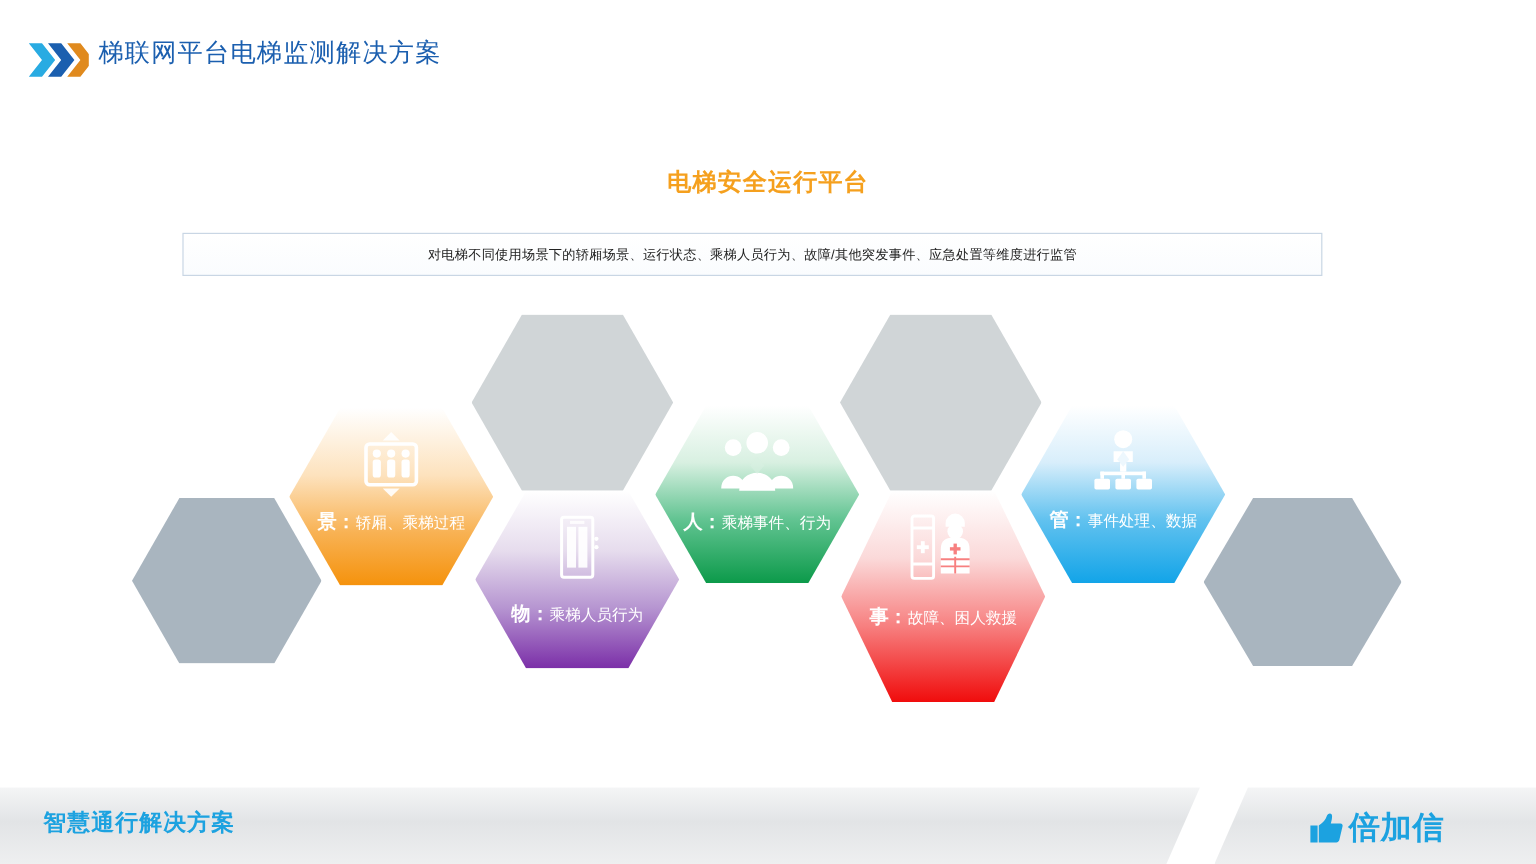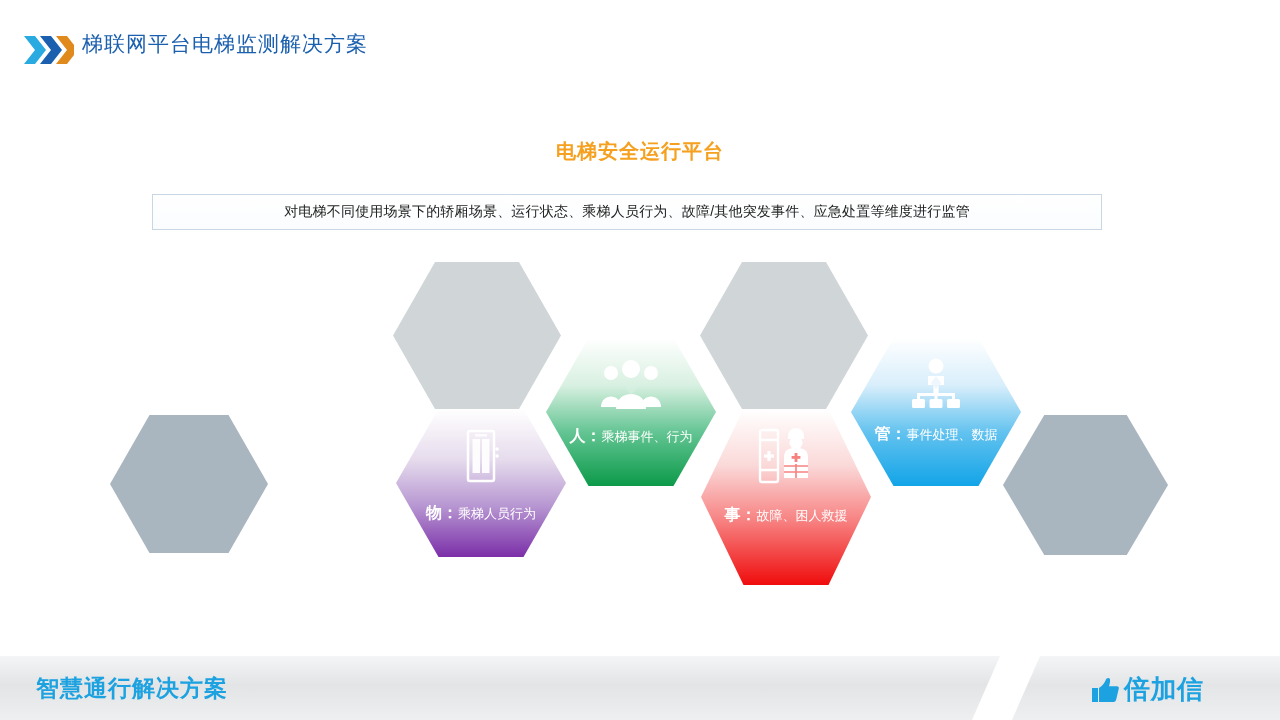--- a/index.html
+++ b/index.html
@@ -28,21 +28,21 @@
 
   
   #subtitle-box{
     position:absolute;left:152px;top:194px;width:950px;height:36px;
     border:1px solid #C9D6E4;
     background:linear-gradient(#ffffff,#fafcfe);
     display:flex;align-items:center;justify-content:center;
     box-sizing:border-box;
   }
   #subtitle-text{
-    font-size:14px;color:#222222;white-space:nowrap;letter-spacing:.2px;
+    font-size:11px;color:#222222;white-space:nowrap;letter-spacing:.2px;
   }
 
   
   #hex-stage{position:absolute;left:0;top:250px;width:1280px;height:340px;}
 
   .hex{
     position:absolute;
     -webkit-clip-path:polygon(50% 0%,100% 25%,100% 75%,50% 100%,0% 75%,0% 25%);
     clip-path:polygon(50% 0%,100% 25%,100% 75%,50% 100%,0% 75%,0% 25%);
   }
@@ -78,21 +78,21 @@
     clip-path:polygon(0 0,1000px 0,972px 64px,0 64px);
   }
   #footer-bar-right{
     position:absolute;left:1012px;top:0;width:268px;height:64px;
     background:linear-gradient(180deg,#f4f5f6 0%,#e3e5e7 45%,#eeeff0 100%);
     -webkit-clip-path:polygon(28px 0,268px 0,268px 64px,0 64px);
     clip-path:polygon(28px 0,268px 0,268px 64px,0 64px);
   }
   #footer-text{
     position:absolute;left:36px;top:17px;
-    font-size:23px;font-weight:bold;color:#1CA2E0;letter-spacing:1px;
+    font-size:19px;font-weight:bold;color:#1CA2E0;letter-spacing:1px;
   }
   #brand{
     position:absolute;left:1090px;top:16px;
     display:flex;align-items:center;gap:4px;
   }
   #brand-name{
     font-size:26px;font-weight:bold;color:#1CA2E0;letter-spacing:.5px;
   }
 </style>
 </head>
@@ -113,20 +113,41 @@
   <span id="subtitle-text">对电梯不同使用场景下的轿厢场景、运行状态、乘梯人员行为、故障/其他突发事件、应急处置等维度进行监管</span>
 </div>
 
 <div id="hex-stage">
 
   <div class="hex flat hex-gray-end" style="left:110px;top:165px;width:158px;height:138px;"></div>
   <div class="hex flat hex-gray-top" style="left:393px;top:12px;width:168px;height:147px;"></div>
   <div class="hex flat hex-gray-top" style="left:700px;top:12px;width:168px;height:147px;"></div>
   <div class="hex flat hex-gray-end" style="left:1003px;top:165px;width:165px;height:140px;"></div>
 
+  <div class="hex flat hex-card" style="left:241px;top:90px;width:170px;height:148px;
+       background:linear-gradient(180deg,#ffffff 0%,#fde2bd 38%,#f8b254 70%,#F5920C 100%);">
+    <div class="hex-icon" style="top:18px;height:58px;">
+      <svg width="56" height="58" viewBox="0 0 56 58">
+        <path d="M28 2 L35 9 L21 9 Z" fill="#ffffff" opacity=".9"></path>
+        <path d="M28 56 L35 49 L21 49 Z" fill="#ffffff" opacity=".9"></path>
+        <rect x="7" y="12" width="42" height="34" rx="3" fill="none" stroke="#ffffff" stroke-width="3"></rect>
+        <g fill="#ffffff">
+          <circle cx="16" cy="20" r="3.4"></circle>
+            <rect x="12.6" y="25" width="6.8" height="15" rx="2.4"></rect>
+          <circle cx="28" cy="20" r="3.4"></circle>
+            <rect x="24.6" y="25" width="6.8" height="15" rx="2.4"></rect>
+          <circle cx="40" cy="20" r="3.4"></circle>
+            <rect x="36.6" y="25" width="6.8" height="15" rx="2.4"></rect>
+        </g>
+      </svg>
+    </div>
+    <div class="hex-label" style="top:86px;">
+      <span class="key">景</span><span class="key">：</span><span>轿厢、乘梯过程</span>
+    </div>
+  </div>
 
   <div class="hex flat hex-card" style="left:396px;top:159px;width:170px;height:148px;
        background:linear-gradient(180deg,#ffffff 0%,#e6dced 34%,#b695d1 66%,#7B2FA8 100%);">
     <div class="hex-icon" style="top:18px;height:58px;">
       <svg width="46" height="58" viewBox="0 0 46 58">
         <rect x="10" y="4" width="26" height="50" rx="2" fill="none" stroke="#ffffff" stroke-width="2.5"></rect>
         <rect x="14.5" y="12" width="7.5" height="34" fill="#ffffff" opacity=".92"></rect>
         <rect x="24" y="12" width="7.5" height="34" fill="#ffffff" opacity=".92"></rect>
         <rect x="17" y="7" width="12" height="2.6" fill="#ffffff" opacity=".8"></rect>
         <circle cx="39" cy="22" r="1.8" fill="#ffffff"></circle>

